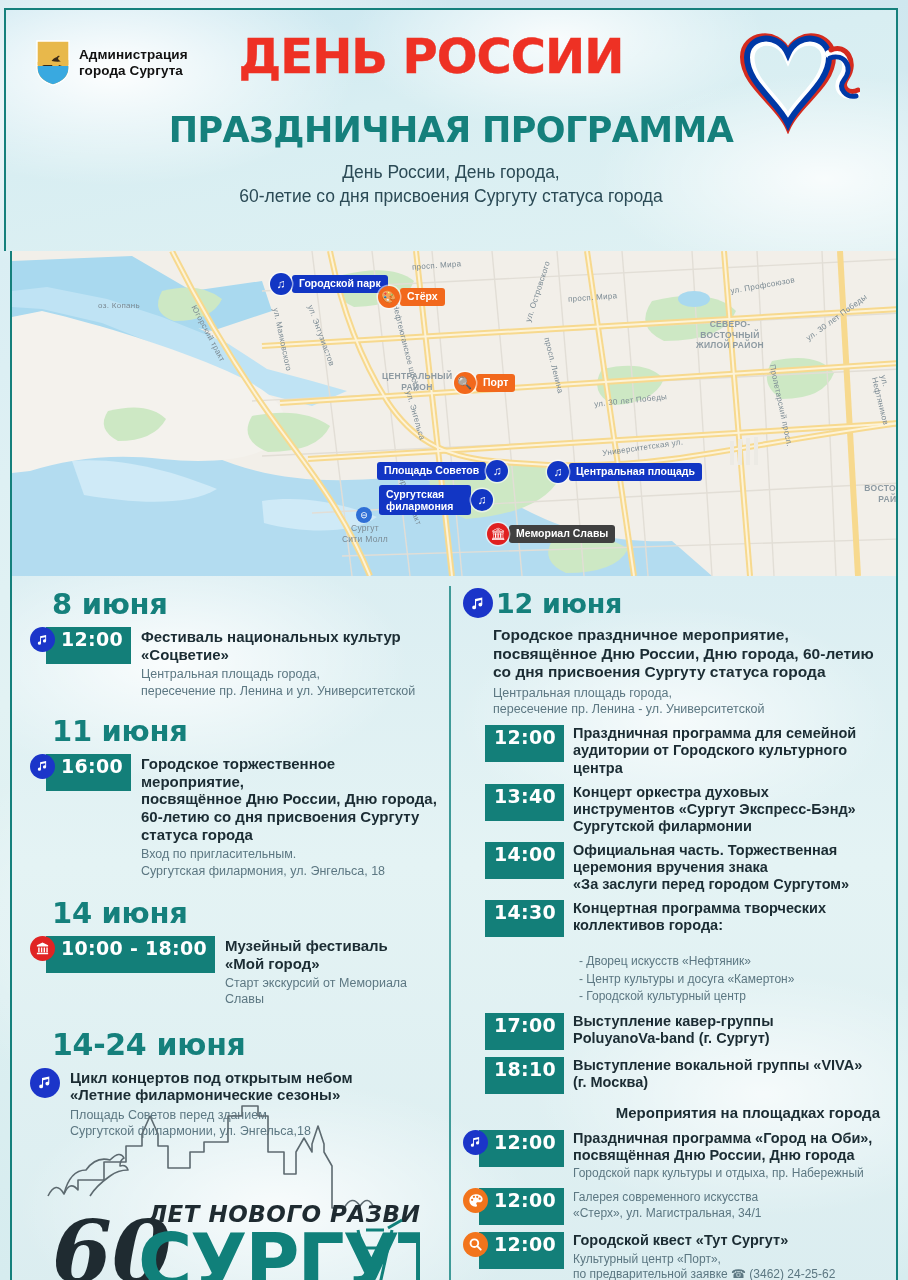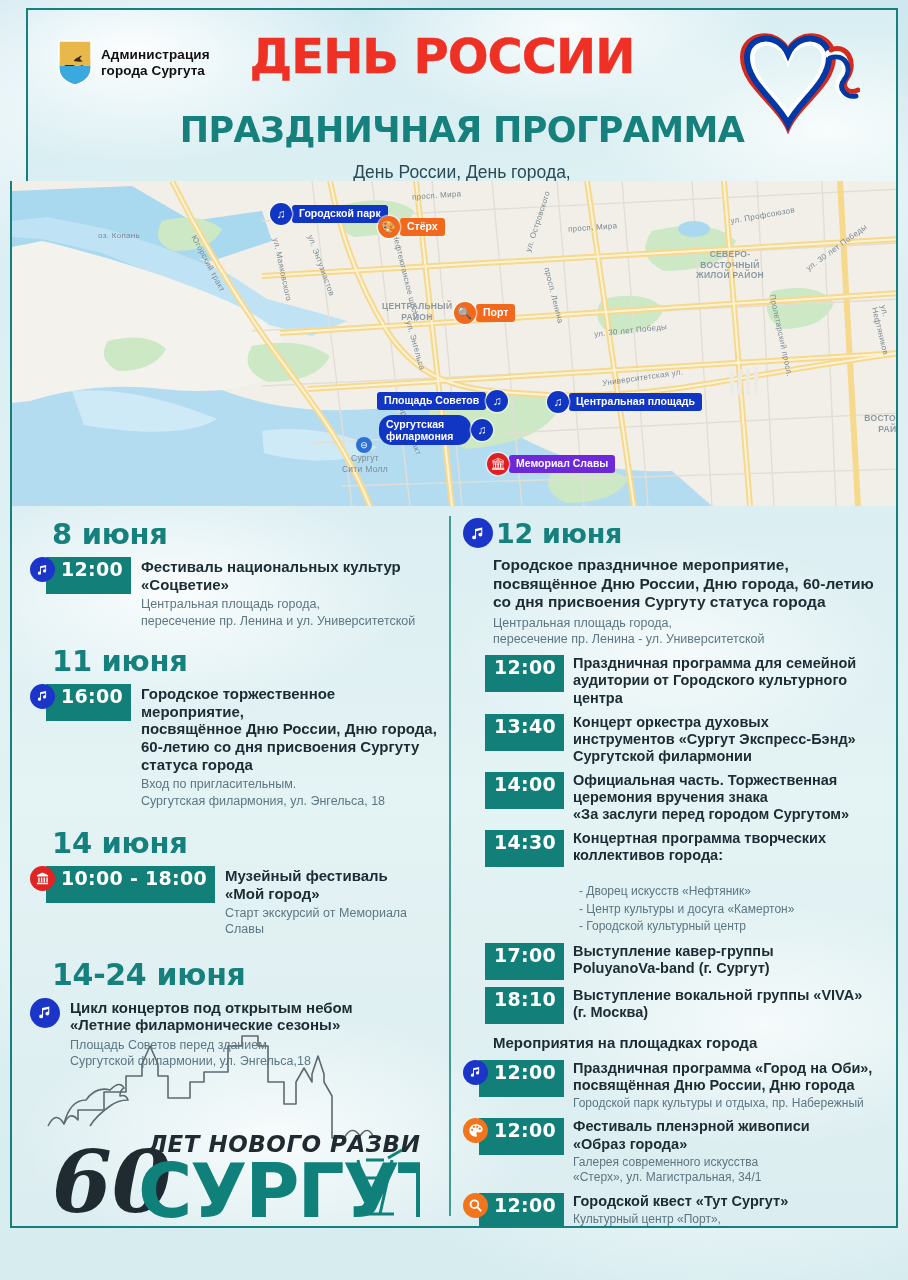--- a/index.html
+++ b/index.html
@@ -16,22 +16,22 @@
       radial-gradient(ellipse 420px 200px at 80% 14%, rgba(255,255,255,.8), rgba(255,255,255,0) 70%),
       radial-gradient(ellipse 520px 280px at 30% 72%, rgba(255,255,255,.75), rgba(255,255,255,0) 72%),
       radial-gradient(ellipse 480px 260px at 78% 88%, rgba(255,255,255,.7), rgba(255,255,255,0) 72%),
       linear-gradient(180deg,#cfe7ef 0%, #daeef3 20%, #e2f2f3 55%, #d6ecef 100%);
     padding:0;
   }
 
   
   .header{
     position:relative;
-    margin:8px 10px 0 26px;
-    height:173px;
+    margin:8px 10px 0 4px;
+    height:243px;
     border:2px solid #15807c;
     border-bottom:none;
     box-sizing:border-box;
     background:
       radial-gradient(ellipse 360px 170px at 12% 25%, rgba(255,255,255,.98), rgba(255,255,255,0) 68%),
       radial-gradient(ellipse 300px 130px at 62% 12%, rgba(255,255,255,.85), rgba(255,255,255,0) 70%),
       radial-gradient(ellipse 330px 150px at 92% 70%, rgba(255,255,255,.8), rgba(255,255,255,0) 70%),
       linear-gradient(170deg,#c9e6f0 0%,#d8eef2 40%,#dff1f3 100%);
     overflow:hidden;
   }
@@ -93,21 +93,21 @@
     width:22px;height:22px;border-radius:50%;
     display:flex;align-items:center;justify-content:center;
     color:#fff;font-size:12px;z-index:2;flex:none;
     box-shadow:0 0 0 1.5px rgba(255,255,255,.55);
   }
   .pin.blue .dot{background:#1236c4}
   .pin.blue .lbl{background:#1236c4}
   .pin.orange .dot{background:#f2681c}
   .pin.orange .lbl{background:#f2681c}
   .pin.red .dot{background:#e02020}
-  .pin.red .lbl{background:#6d28d9}
+  .pin.red .lbl{background:#404040}
   .pin.rev{flex-direction:row-reverse}
   .maplabel{
     position:absolute;font-size:8px;color:#7b8a93;
     letter-spacing:.3px;
   }
   .maplabel.big{font-size:8.5px;color:#8d9aa2;font-weight:bold;text-align:center;line-height:1.25}
 
   
   .panel{
     position:relative;margin:0 10px 10px 10px;height:722px;
@@ -170,20 +170,21 @@
   }
   .r-badge .timebadge{margin-left:0;padding-left:9px;min-width:62px;text-align:center;box-sizing:border-box}
   .r-badge.withicon{justify-content:flex-start;padding-left:0}
   .r-badge.withicon .timebadge{margin-left:-9px;padding-left:15px}
   .r-text{padding-left:9px;flex:1}
   .r-title{font-weight:bold;color:#1b2c33;font-size:14.5px;line-height:1.18}
   .r-place{color:#5c7782;font-size:12px;line-height:1.3;margin-top:2px}
   .r-head{
     font-weight:bold;color:#1b2c33;font-size:15px;line-height:1.2;
     margin:10px 0 8px 30px;
+    text-align:right;
   }
   .r-intro{margin:0 0 8px 30px}
   .r-intro .t{font-weight:bold;color:#1b2c33;font-size:15.5px;line-height:1.2}
   .r-intro .p{color:#5c7782;font-size:12.5px;line-height:1.3;margin-top:3px}
 
   
   .logo60{
     position:absolute;left:28px;bottom:4px;width:380px;height:190px;
   }
 </style>
@@ -344,21 +345,21 @@
       <div class="pin orange" style="left:442px;top:121px;">
         <span class="dot">🔍</span>
         <span class="lbl">Порт</span>
       </div>
       <div class="pin blue rev" style="left:365px;top:209px;">
         <span class="dot">♫</span>
         <span class="lbl">Площадь Советов</span>
       </div>
       <div class="pin blue rev" style="left:367px;top:234px;height:30px;">
         <span class="dot">♫</span>
-        <span class="lbl" style="line-height:1.15;white-space:normal;width:78px;border-radius:13px;">Сургутская филармония</span>
+        <span class="lbl" style="line-height:1.15;white-space:normal;width:78px;">Сургутская филармония</span>
       </div>
       <div class="pin blue" style="left:535px;top:210px;">
         <span class="dot">♫</span>
         <span class="lbl">Центральная площадь</span>
       </div>
       <div class="pin red" style="left:475px;top:272px;">
         <span class="dot">🏛</span>
         <span class="lbl">Мемориал Славы</span>
       </div>
     </div>
@@ -546,21 +547,20 @@
       <div class="r-row">
         <div class="r-badge withicon">
           <span class="icon-circ orange">
             <svg width="15" height="15" viewBox="0 0 16 16" fill="#fff">
                 <path d="M8 1.4a6.6 6.6 0 0 0 0 13.2c1 0 1.6-.6 1.6-1.4 0-.4-.15-.7-.4-.96-.25-.26-.4-.57-.4-.94 0-.78.65-1.4 1.45-1.4h1.7A3.65 3.65 0 0 0 15.6 6.3C15.6 3.6 12.2 1.4 8 1.4Zm-3.6 7a1.2 1.2 0 1 1 0-2.4 1.2 1.2 0 0 1 0 2.4Zm1.9-3.2a1.2 1.2 0 1 1 0-2.4 1.2 1.2 0 0 1 0 2.4Zm3.5 0a1.2 1.2 0 1 1 0-2.4 1.2 1.2 0 0 1 0 2.4Zm2.7 2a1.2 1.2 0 1 1 0-2.4 1.2 1.2 0 0 1 0 2.4Z"></path>
               </svg>
           </span>
           <span class="timebadge">12:00</span>
         </div>
         <div class="r-text">
-          <div class="r-title">Фестиваль пленэрной живописи<br>«Образ города»</div>
           <div class="r-place">Галерея современного искусства<br>«Стерх», ул. Магистральная, 34/1</div>
         </div>
       </div>
 
       <div class="r-row">
         <div class="r-badge withicon">
           <span class="icon-circ orange">
             <svg width="15" height="15" viewBox="0 0 16 16" fill="none" stroke="#fff" stroke-width="2">
                 <circle cx="6.8" cy="6.6" r="4.1"></circle>
                 <path d="M10 9.9 13.6 13.5" stroke-linecap="round"></path>

